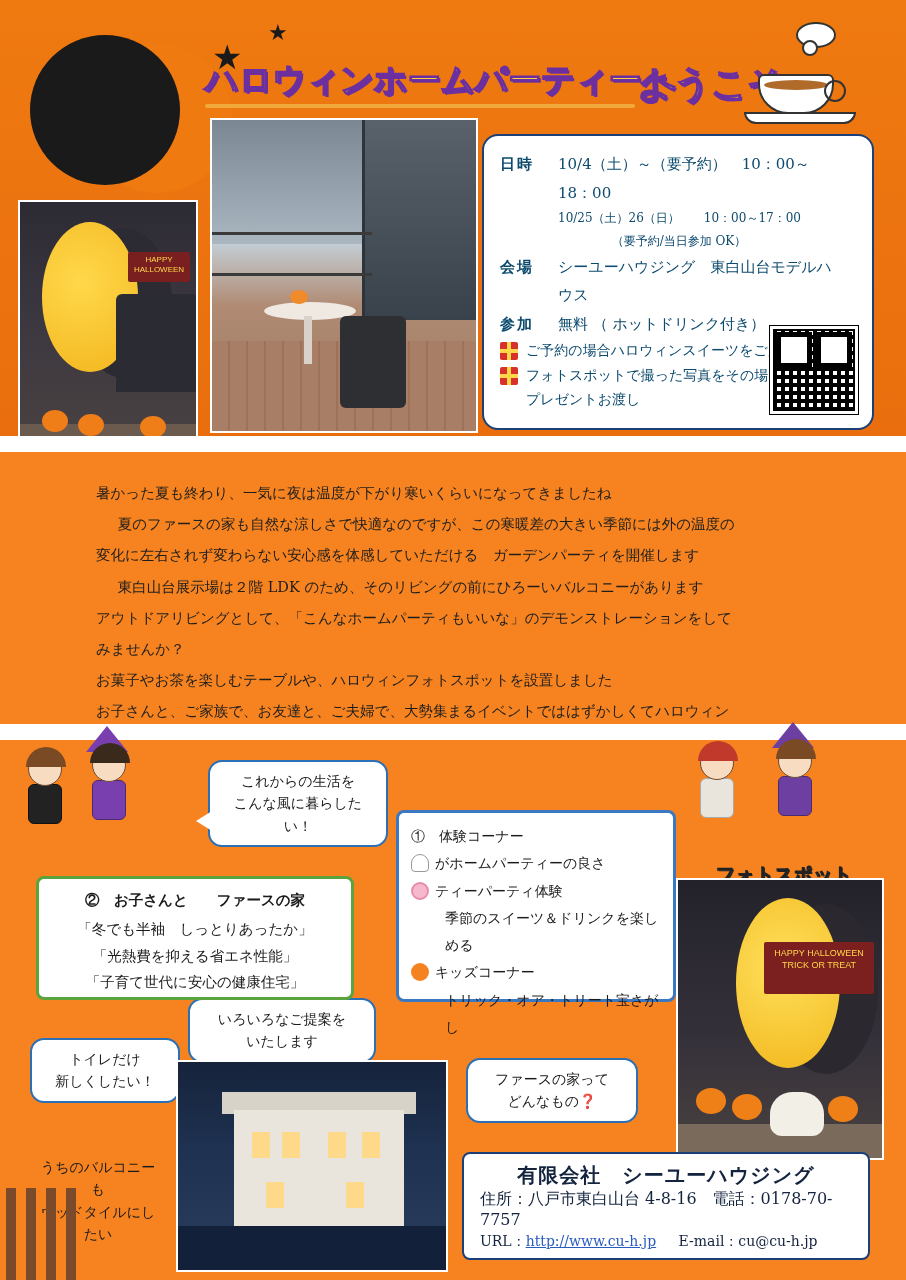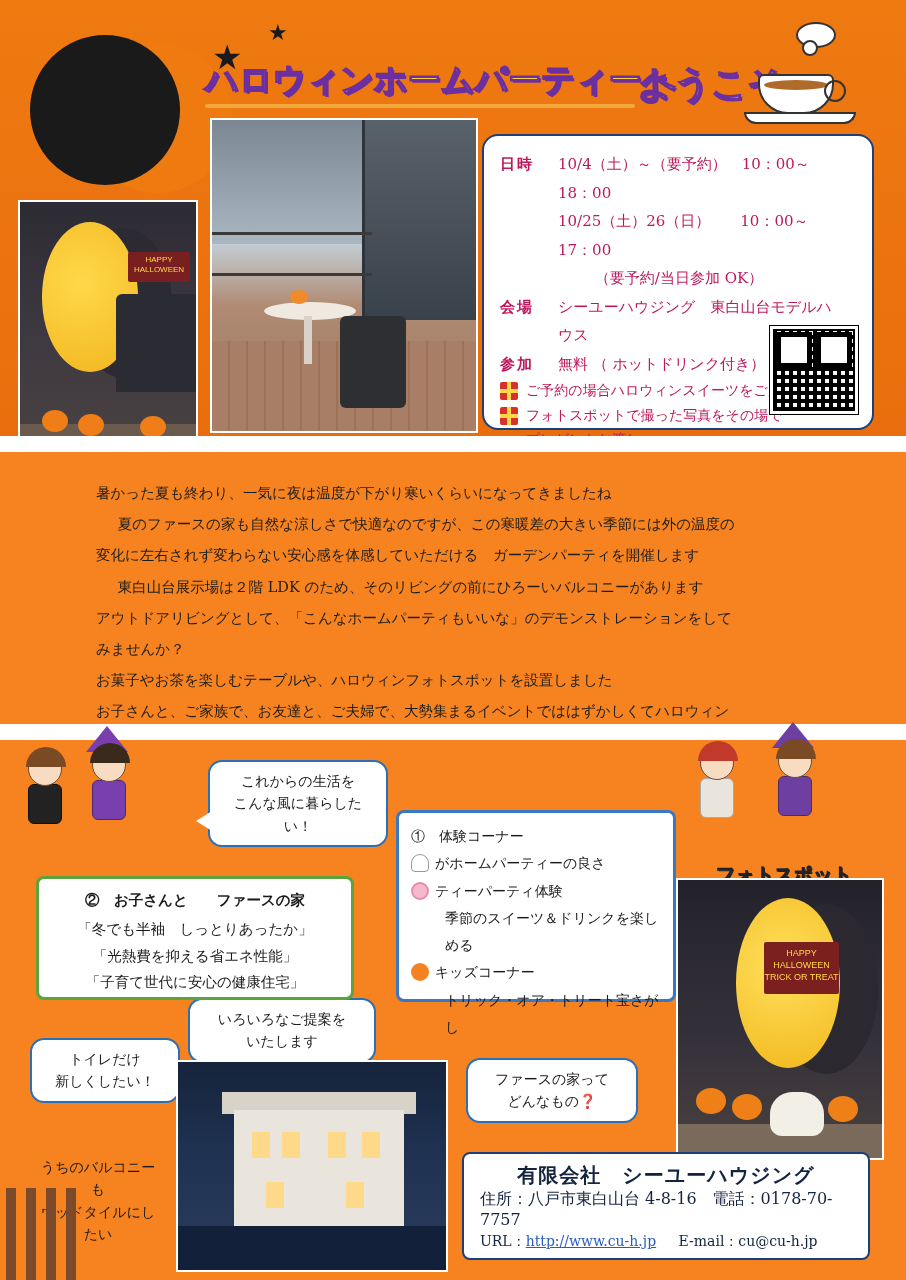--- a/index.html
+++ b/index.html
@@ -153,27 +153,27 @@
   .photo-right .pump {
     position:absolute; left:78px; top:170px; width:18px; height:14px;
     background:#f08a2a; border-radius:50%;
   }
 
   
   .info-box {
     position:absolute; left:482px; top:134px; width:392px; height:296px;
     background:#fff; border:2px solid #1b3f78; border-radius:16px;
     padding:14px 32px 10px 16px;
-    color:#be185d;
+    color:#0c4a6e;
     font-family:"DejaVu Serif", serif;
   }
   .info-row { display:flex; font-size:15px; line-height:1.9; }
   .info-label { width:58px; flex:0 0 58px; font-weight:bold; letter-spacing:2px; }
   .info-val { flex:1; }
-  .info-indent { margin-left:58px; font-size:15px; line-height:1.9; }
+  .info-indent { margin-left:58px; font-size:12px; line-height:1.9; }
   .gift-row { display:flex; align-items:flex-start; font-size:14px; line-height:1.75; }
   .gift-icon {
     width:18px; height:18px; margin-right:8px; margin-top:4px; flex:0 0 18px;
     background:#d8302a; border-radius:2px; position:relative;
   }
   .gift-icon:before{ content:""; position:absolute; left:7px; top:0; width:4px; height:100%; background:#ffd84a;}
   .gift-icon:after{ content:""; position:absolute; left:0; top:7px; width:100%; height:4px; background:#ffd84a;}
   .qr {
     position:absolute; right:14px; bottom:14px; width:88px; height:88px;
     background:
@@ -273,21 +273,21 @@
     background:linear-gradient(180deg,#23222a 0%,#34303a 55%,#4a4240 100%);
     overflow:hidden;
   }
   .photo-spot .ps-moon {
     position:absolute; left:58px; top:18px; width:104px; height:170px;
     border-radius:50%;
     background:radial-gradient(circle at 45% 40%, #ffe05c, #f2b81d);
     box-shadow: 38px 6px 0 0 #2b2830;
   }
   .photo-spot .ps-sign {
-    position:absolute; left:86px; top:62px; width:75px; height:52px;
+    position:absolute; left:86px; top:62px; width:110px; height:52px;
     background:#7c1f1f; color:#ffd84a; font-size:9px; text-align:center;
     padding-top:5px; line-height:1.35; border-radius:2px;
   }
   .photo-spot .ps-pump { position:absolute; bottom:44px; width:30px;height:26px; background:#ef8018; border-radius:50%; }
   .photo-spot .q1{ left:18px;} .photo-spot .q2{ left:54px; bottom:38px;} .photo-spot .q3{ left:150px; bottom:36px;}
   .photo-spot .dog {
     position:absolute; left:92px; bottom:22px; width:54px; height:44px;
     background:#f2efe6; border-radius:22px 22px 12px 12px;
   }
   .photo-spot .ground { position:absolute; left:0; bottom:0; width:100%; height:34px; background:#7a6a5c; }

